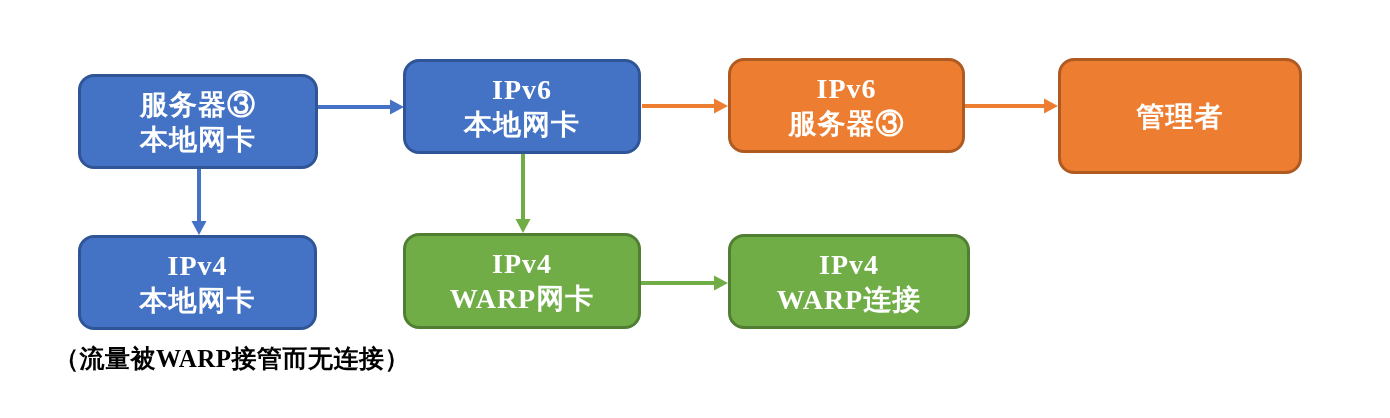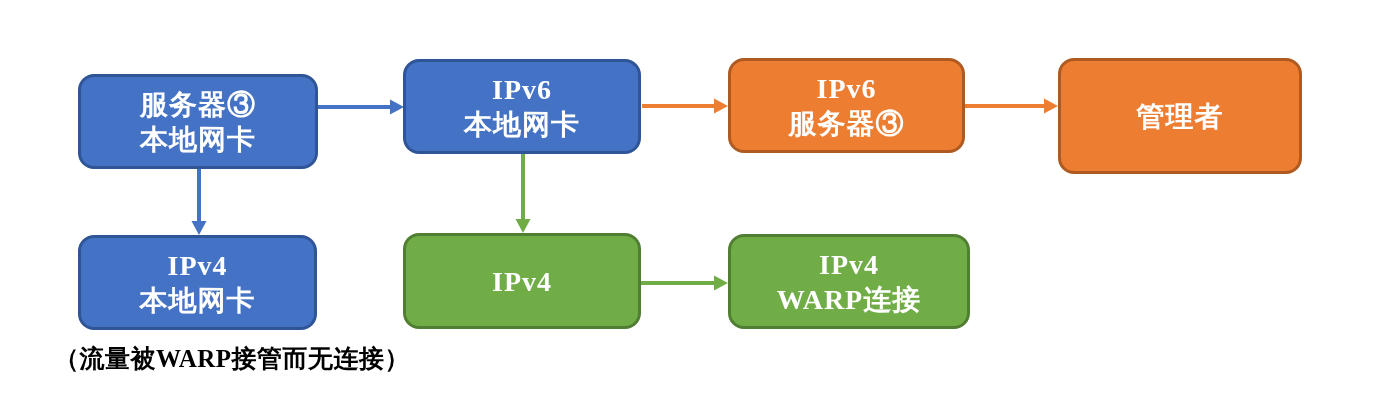--- a/index.html
+++ b/index.html
@@ -121,20 +121,21 @@
     <span>管理者</span>
   </div>
 
   <div class="node blue" style="left:78px; top:235px; width:239px; height:95px;">
     <span>IPv4</span>
     <span>本地网卡</span>
   </div>
 
   <div class="node green" style="left:403px; top:233px; width:238px; height:96px;">
     <span>IPv4</span>
+    <span>WARP网卡</span>
   </div>
 
   <div class="node green" style="left:728px; top:234px; width:242px; height:95px;">
     <span>IPv4</span>
     <span>WARP连接</span>
   </div>
 
 
   <div class="caption">（流量被WARP接管而无连接）</div>
 

